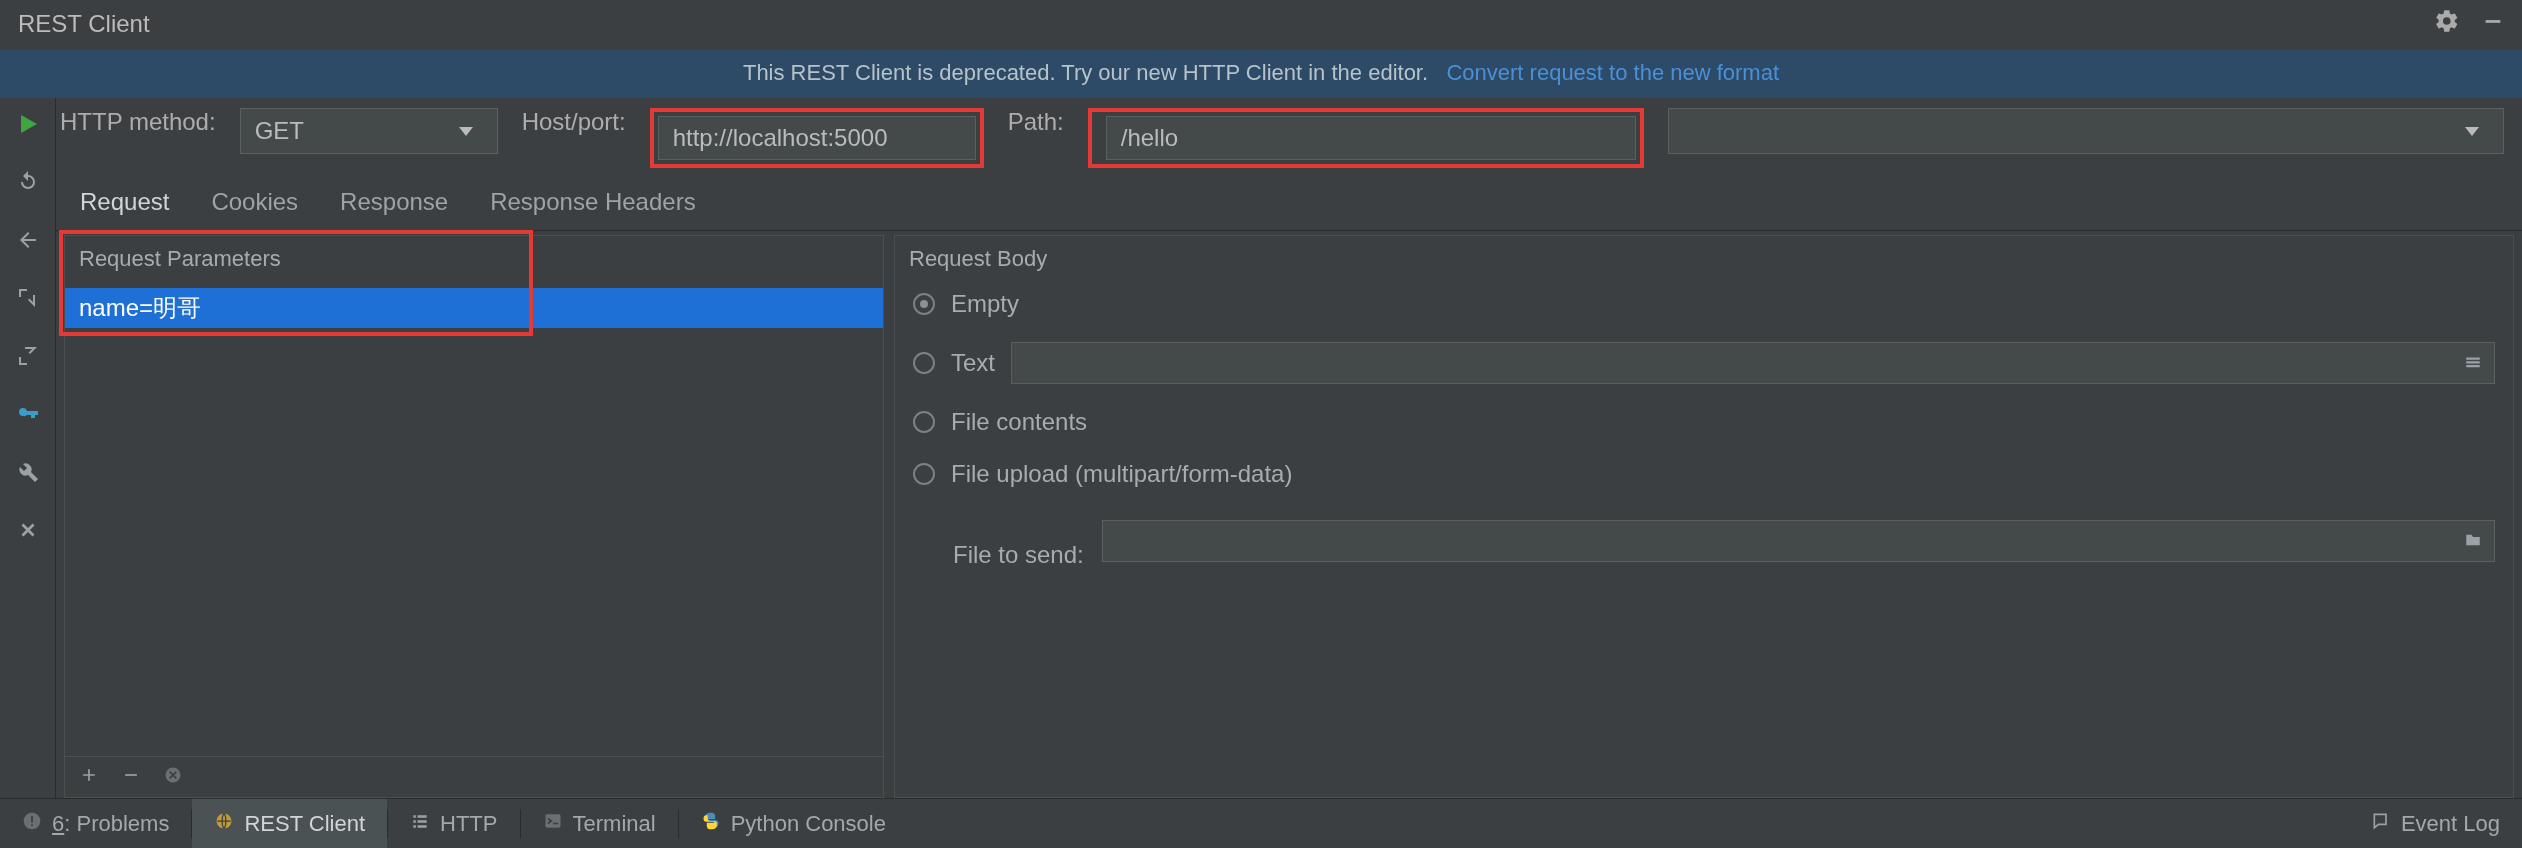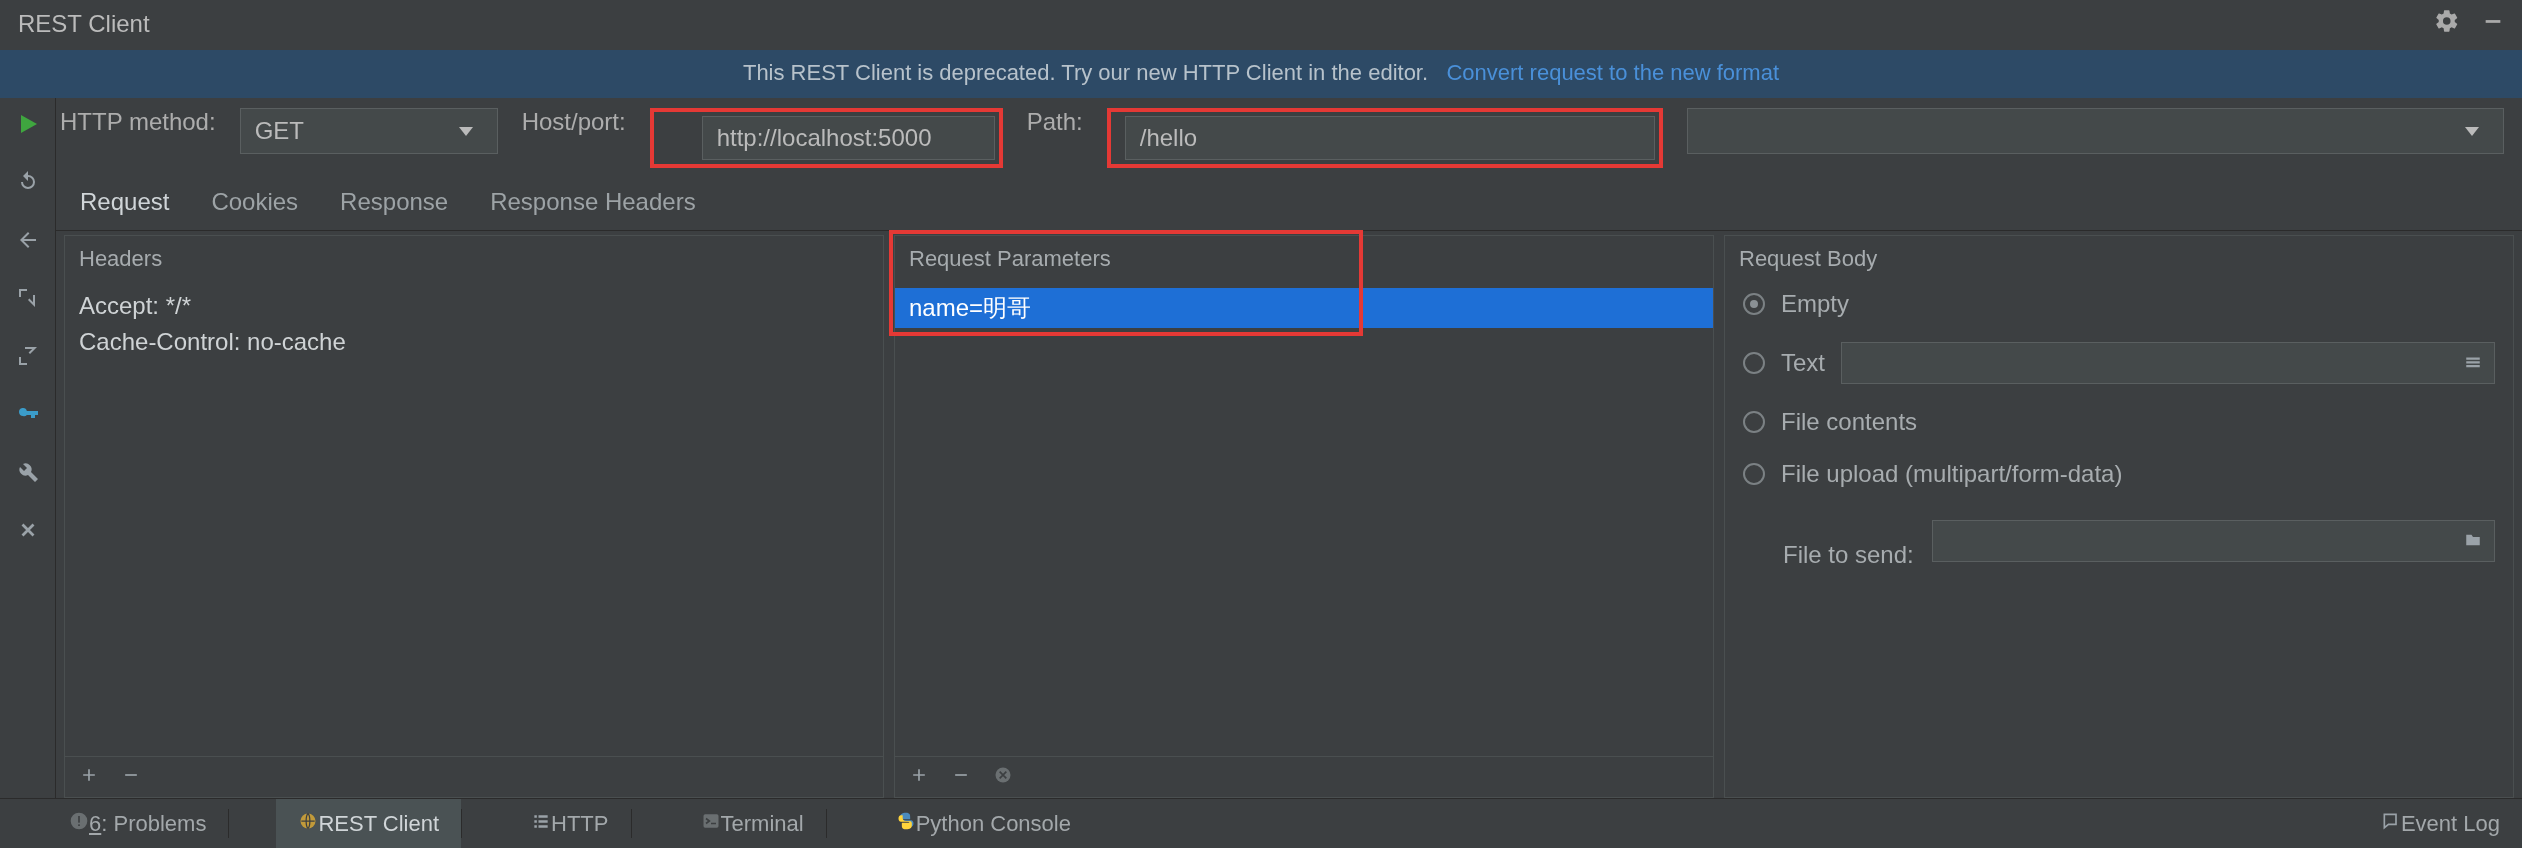--- a/index.html
+++ b/index.html
@@ -29,21 +29,21 @@
   .content { flex: 1; display: flex; flex-direction: column; min-width: 0; }
 
   
   .ctl-row { display: flex; gap: 24px; padding: 10px 18px 10px 4px; font-size: 24px; color: #adadad; }
   .lbl { white-space: nowrap; }
   .field { background: #44494a; border: 1px solid #5a5f60; color: #bbbbbb; font-size: 24px; padding: 6px 12px; }
   .combo { display: flex; align-items: center; justify-content: space-between; width: 258px; height: 46px; padding-left: 14px; }
   .combo .tri { width: 0; height: 0; border-left: 7px solid transparent; border-right: 7px solid transparent; border-top: 9px solid #bbbbbb; margin-right: 12px; }
   .url-combo { flex: 1; height: 46px; }
   .hpwrap, .pathwrap { border: 4px solid #e53935; padding: 4px; }
-  .hpwrap .tbox { width: 293px; height: 44px; margin-left: 44px; }
+  .hpwrap .tbox { width: 318px; height: 44px; }
   .pathwrap .tbox { width: 530px; height: 44px; margin-left: 10px; }
   .tbox { background: #44494a; border: 1px solid #5a5f60; color: #bbbbbb; font-size: 24px; padding: 4px 14px; }
 
   
   .tabs { display: flex; gap: 42px; padding: 10px 8px 14px 24px; font-size: 24px; color: #9da3a6; border-bottom: 1px solid #2b2b2b; }
   .tabs .tab { cursor: pointer; }
   .tabs .active { color: #d0d5d8; }
 
   
   .panels { flex: 1; display: flex; padding: 4px 8px 0 8px; gap: 10px; min-height: 0; }
@@ -65,21 +65,21 @@
   .optrow { display: flex; align-items: center; gap: 16px; }
   .radio { width: 22px; height: 22px; border-radius: 50%; border: 2px solid #7b8184; display: inline-block; position: relative; }
   .radio.sel::after { content: ""; position: absolute; inset: 5px; border-radius: 50%; background: #8a9094; }
   .txtfield { flex: 1; display: flex; align-items: center; justify-content: flex-end; background: #44494a; border: 1px solid #5a5f60; height: 42px; padding-right: 10px; }
   .txtfield .foldericon svg { fill: #9aa2a8; }
   .filesend { display: flex; align-items: center; gap: 18px; padding-left: 40px; }
   .filesend .lbl2 { color: #a7acaf; margin-top: 29px; }
 
   
   .statusbar { height: 50px; background: #3c3f41; border-top: 1px solid #2b2b2b; display: flex; align-items: center; font-size: 22px; color: #a3a8ab; }
-  .statusbar .item { display: flex; align-items: center; padding: 0 22px; height: 100%; cursor: pointer; margin-left: 47px; }
+  .statusbar .item { display: flex; align-items: center; gap: 10px; padding: 0 22px; height: 100%; cursor: pointer; }
   .statusbar .item.active { background: #4a5254; color: #d0d5d8; }
   .statusbar .item .ic svg { fill: #9aa2a8; }
   .statusbar .spacer { flex: 1; }
   .statusbar .sep { width: 1px; height: 60%; background: #2b2b2b; }
   .underline { text-decoration: underline; }
 </style>
 </head>
 <body>
 
 <div class="tool-window">
@@ -178,35 +178,20 @@
 
       <div class="tabs">
         <span class="tab active">Request</span>
         <span class="tab">Cookies</span>
         <span class="tab">Response</span>
         <span class="tab">Response Headers</span>
       </div>
 
       <div class="panels">
 
-        <div class="panel headers">
-          <div class="ph">Headers</div>
-          <div class="listarea">
-            <div class="row">Accept: */*</div>
-            <div class="row">Cache-Control: no-cache</div>
-          </div>
-          <div class="footer">
-            <span class="ficon"><svg width="20" height="20" viewBox="0 0 24 24">
-                  <path d="M11 5h2v14h-2zM5 11h14v2H5z"></path>
-                </svg></span>
-            <span class="ficon"><svg width="20" height="20" viewBox="0 0 24 24">
-                  <rect x="5" y="11" width="14" height="2"></rect>
-                </svg></span>
-          </div>
-        </div>
 
         <div class="panel params params-outer">
           <div class="params-redbox"></div>
           <div class="ph">Request Parameters</div>
           <div class="listarea">
             <div class="row sel">name=明哥</div>
           </div>
           <div class="footer">
             <span class="ficon"><svg width="20" height="20" viewBox="0 0 24 24">
                   <path d="M11 5h2v14h-2zM5 11h14v2H5z"></path>

